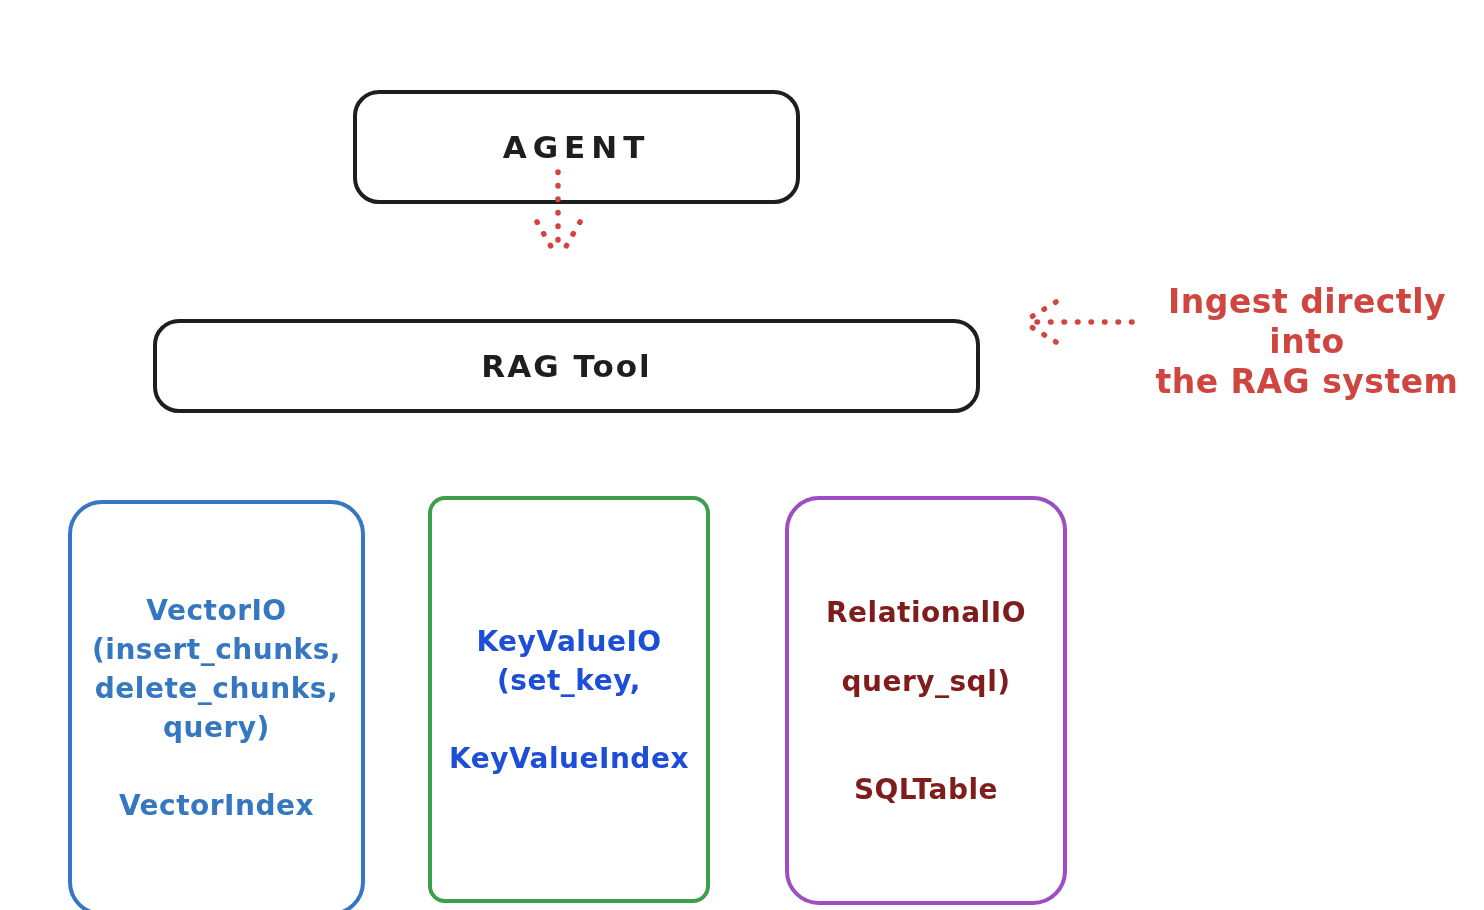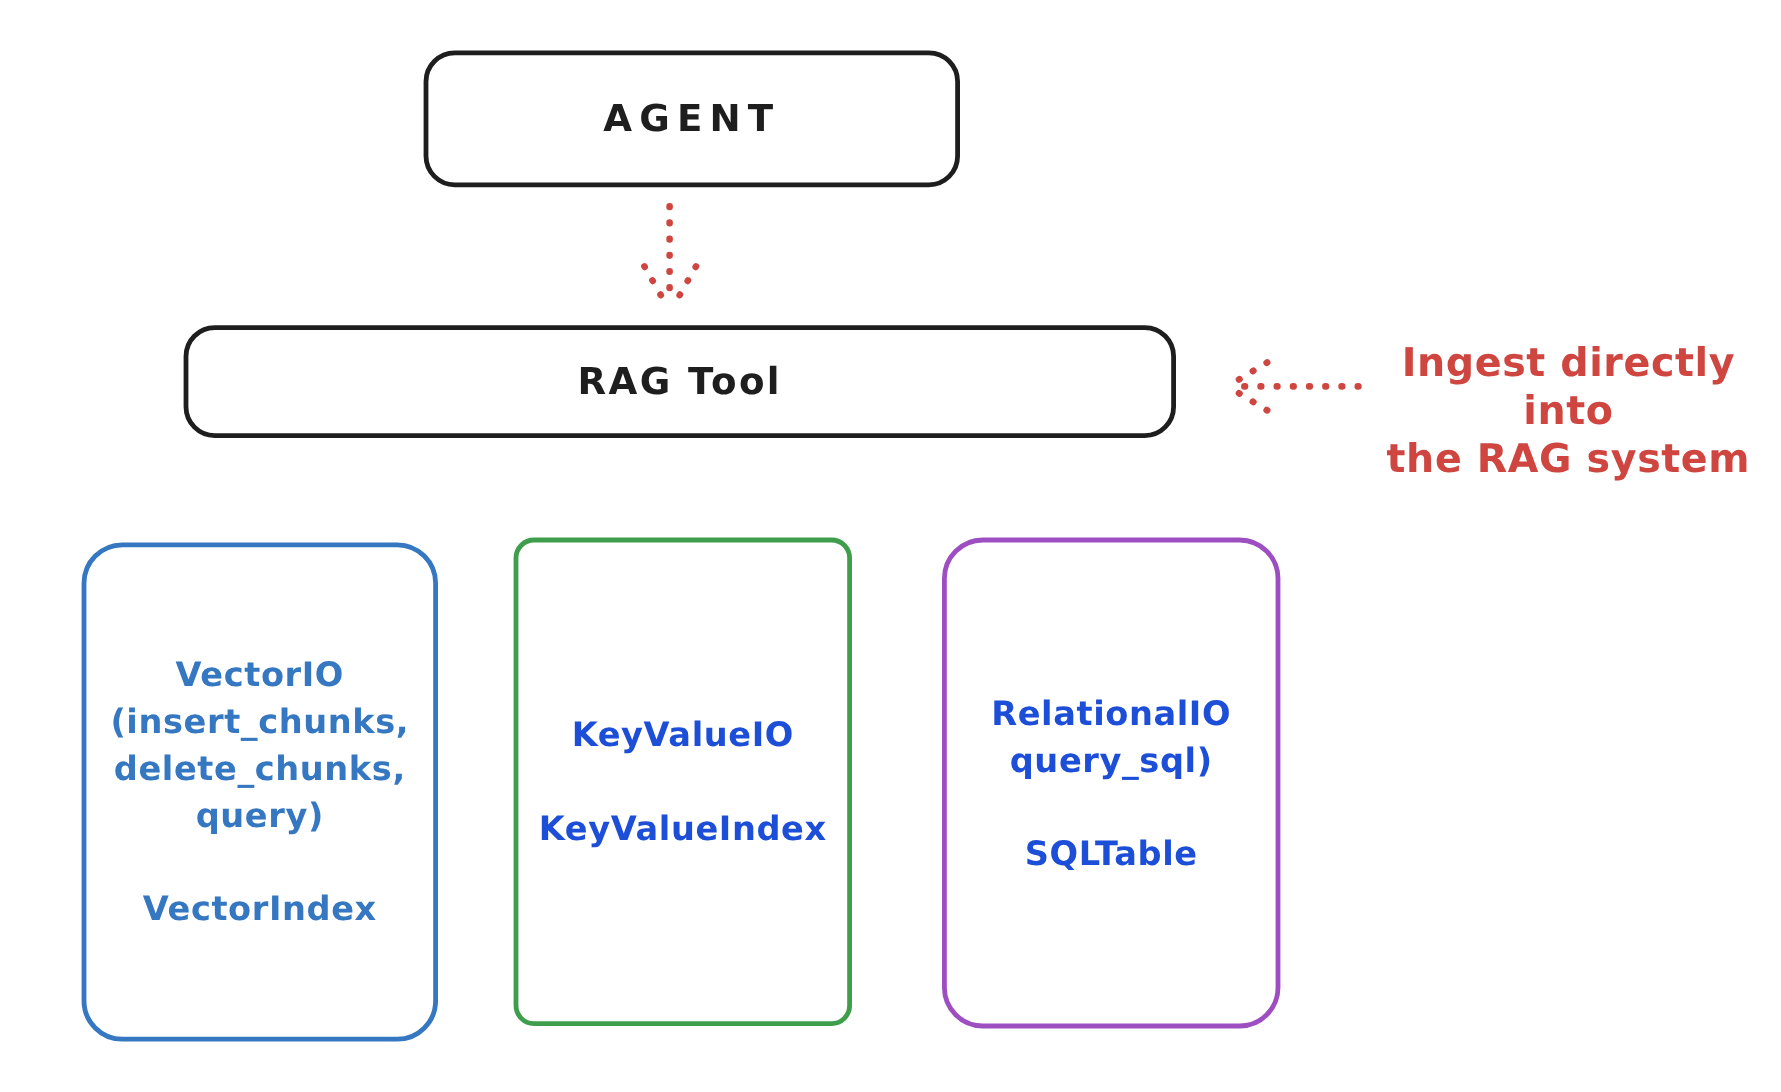--- a/index.html
+++ b/index.html
@@ -9,20 +9,21 @@
     width: 1484px; height: 910px; position: relative; overflow: hidden;
   }
   .canvas { position: absolute; inset: 0; width: 1484px; height: 910px; }
 
   .node {
     position: absolute;
     background: #ffffff;
     border-style: solid;
     display: flex; align-items: center; justify-content: center;
     text-align: center;
+    margin-top: 48px;
   }
   .node-black {
     border-width: 4px;
     border-radius: 26px;
   }
   .node-label {
     font-size: 31px;
     font-weight: 600;
     letter-spacing: 2px;
   }
@@ -96,22 +97,23 @@
   <div class="node store-node store-vector" style="border-color: rgb(53, 119, 193); color: rgb(53, 119, 193);">
     <div class="store-line">VectorIO</div>
     <div class="store-line">(insert_chunks,</div>
     <div class="store-line">delete_chunks,</div>
     <div class="store-line">query)</div>
     <div class="store-index">VectorIndex</div>
   </div>
 
   <div class="node store-node store-keyvalue" style="border-color: rgb(63, 158, 76); color: #1d4ed8; border-radius: 17px;">
     <div class="store-line">KeyValueIO</div>
+    <div class="store-line">(set_key,</div>
     <div class="store-index">KeyValueIndex</div>
   </div>
 
-  <div class="node store-node store-relational" style="border-color: rgb(157, 78, 193); color: #1d4ed8;">
+  <div class="node store-node store-relational" style="border-color: rgb(157, 78, 193); color: #7f1d1d; gap: 30px;">
     <div class="store-line">RelationalIO</div>
     <div class="store-line">query_sql)</div>
     <div class="store-index">SQLTable</div>
   </div>
 
 </div>
 
 </body></html>

